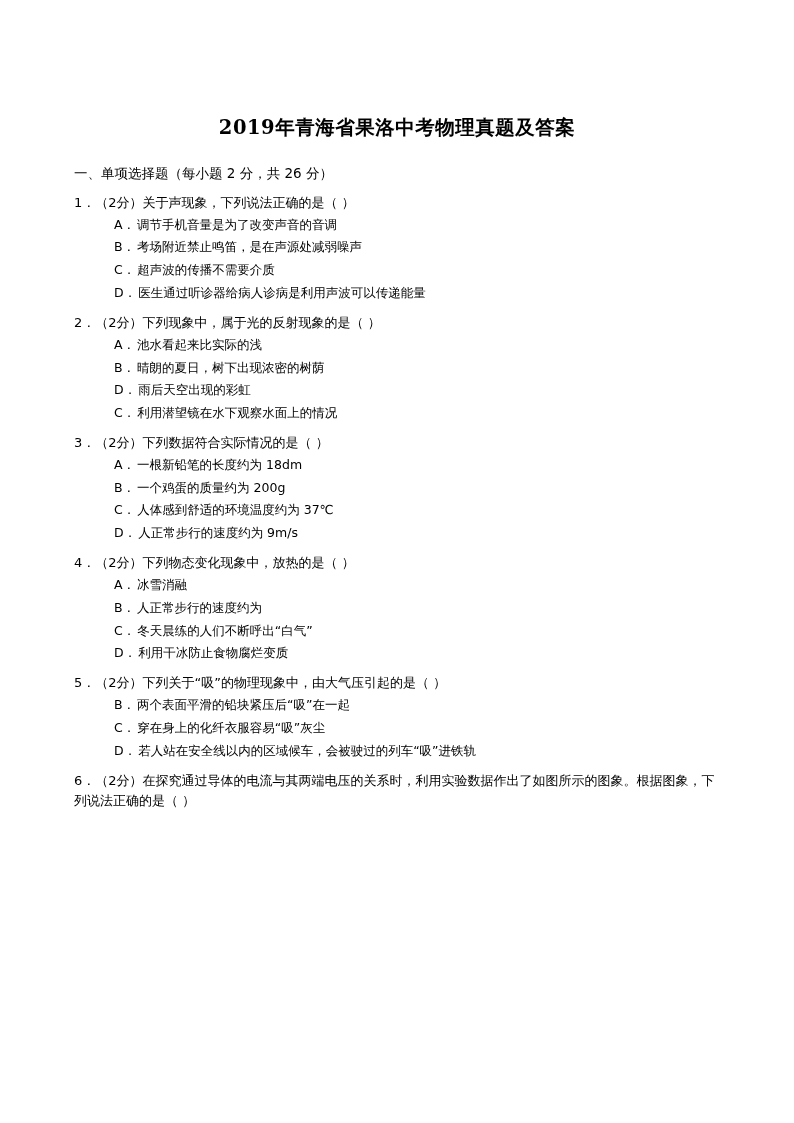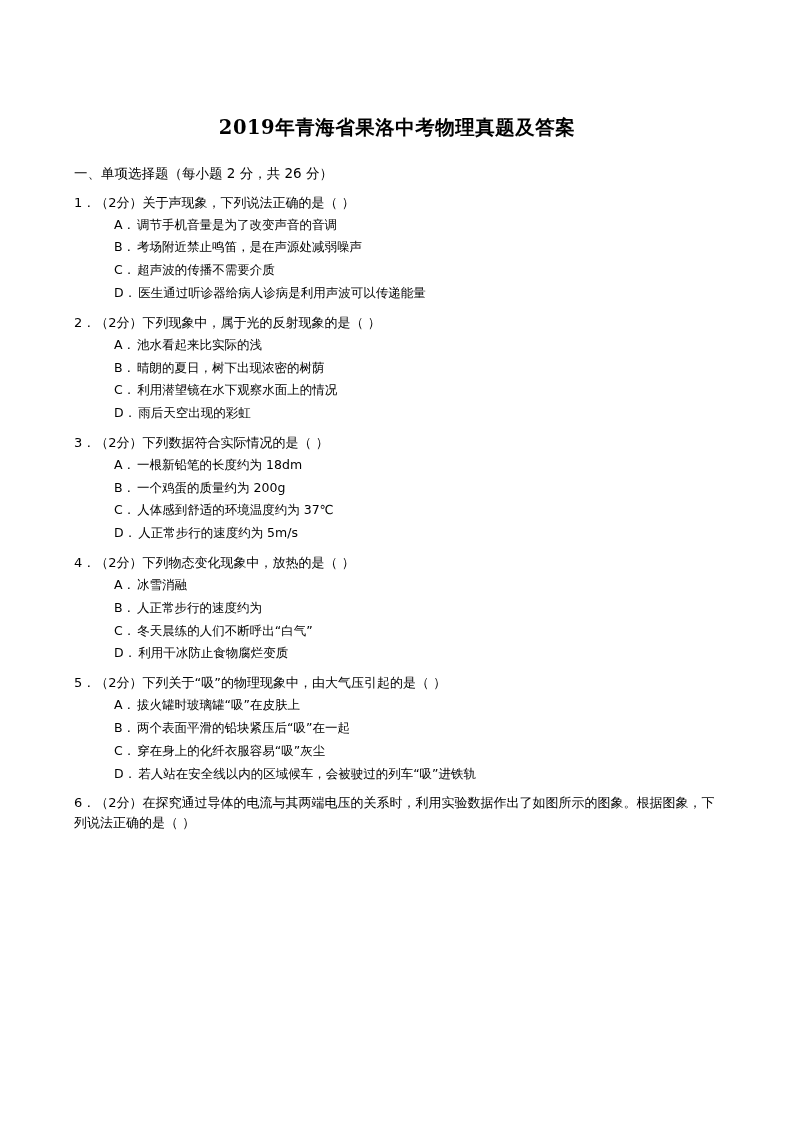--- a/index.html
+++ b/index.html
@@ -92,42 +92,42 @@
     <div class="q-stem">
       <span class="qnum">2．</span><span>（2分）</span><span>下列现象中，属于光的反射现象的是（      ）</span>
     </div>
     <div class="option">
       <span class="olabel">A．</span><span>池水看起来比实际的浅</span>
     </div>
     <div class="option">
       <span class="olabel">B．</span><span>晴朗的夏日，树下出现浓密的树荫</span>
     </div>
     <div class="option">
-      <span class="olabel">C．</span><span>利用潜望镜在水下观察水面上的情况</span>
+      <span class="olabel">D．</span><span>雨后天空出现的彩虹</span>
     </div>
     <div class="option">
-      <span class="olabel">D．</span><span>雨后天空出现的彩虹</span>
+      <span class="olabel">C．</span><span>利用潜望镜在水下观察水面上的情况</span>
     </div>
   </div>
 
   <div class="q-block">
     <div class="q-stem">
       <span class="qnum">3．</span><span>（2分）</span><span>下列数据符合实际情况的是（      ）</span>
     </div>
     <div class="option">
       <span class="olabel">A．</span><span>一根新铅笔的长度约为 18dm</span>
     </div>
     <div class="option">
       <span class="olabel">B．</span><span>一个鸡蛋的质量约为 200g</span>
     </div>
     <div class="option">
       <span class="olabel">C．</span><span>人体感到舒适的环境温度约为 37℃</span>
     </div>
     <div class="option">
-      <span class="olabel">D．</span><span>人正常步行的速度约为 5m/s</span>
+      <span class="olabel">D．</span><span>人正常步行的速度约为 9m/s</span>
     </div>
   </div>
 
   <div class="q-block">
     <div class="q-stem">
       <span class="qnum">4．</span><span>（2分）</span><span>下列物态变化现象中，放热的是（      ）</span>
     </div>
     <div class="option">
       <span class="olabel">A．</span><span>冰雪消融</span>
     </div>
@@ -140,23 +140,20 @@
     <div class="option">
       <span class="olabel">D．</span><span>利用干冰防止食物腐烂变质</span>
     </div>
   </div>
 
   <div class="q-block">
     <div class="q-stem">
       <span class="qnum">5．</span><span>（2分）</span><span>下列关于“吸”的物理现象中，由大气压引起的是（      ）</span>
     </div>
     <div class="option">
-      <span class="olabel">A．</span><span>拔火罐时玻璃罐“吸”在皮肤上</span>
-    </div>
-    <div class="option">
       <span class="olabel">B．</span><span>两个表面平滑的铅块紧压后“吸”在一起</span>
     </div>
     <div class="option">
       <span class="olabel">C．</span><span>穿在身上的化纤衣服容易“吸”灰尘</span>
     </div>
     <div class="option">
       <span class="olabel">D．</span><span>若人站在安全线以内的区域候车，会被驶过的列车“吸”进铁轨</span>
     </div>
   </div>
 

